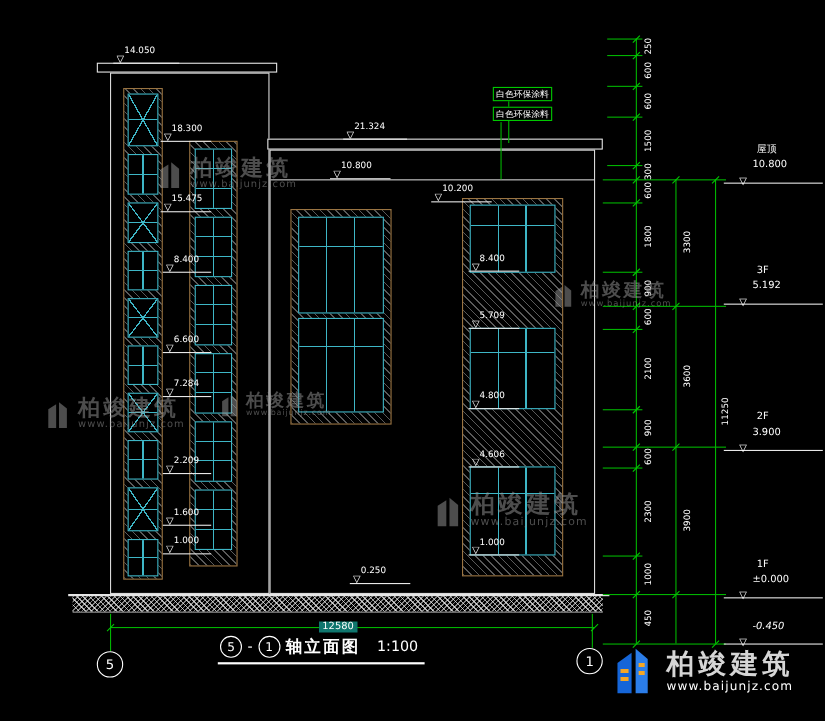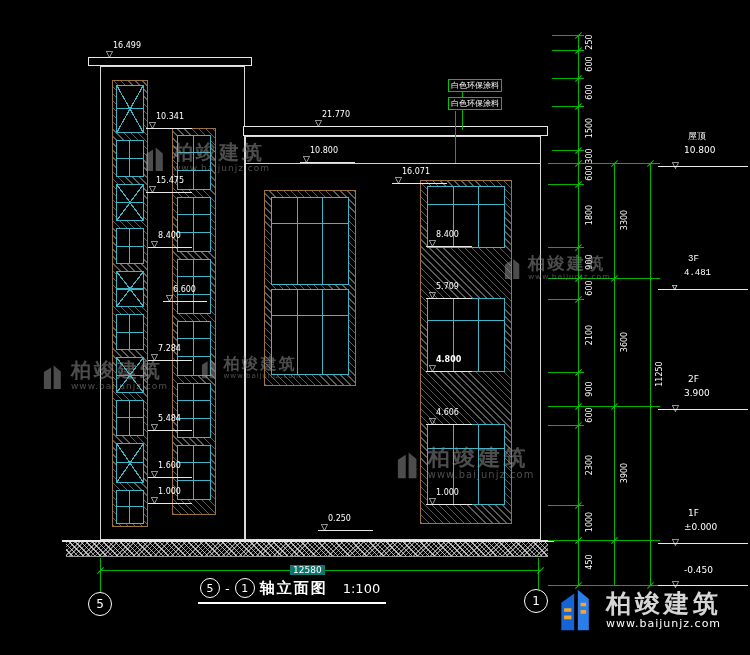--- a/index.html
+++ b/index.html
@@ -112,82 +112,82 @@
     <div class="win win-9" style="left:6px;top:98px;width:78px;height:86px;"></div>
   </div>
 
   <div class="band" style="left:420px;top:180px;width:92px;height:344px;">
     <div class="win win-9" style="left:6px;top:5px;width:78px;height:62px;"></div>
     <div class="win win-9" style="left:6px;top:117px;width:78px;height:74px;"></div>
     <div class="win win-9" style="left:6px;top:243px;width:78px;height:81px;"></div>
   </div>
 
   <div class="elev" style="left:103px;top:42px;width:60px;">
-    <div class="elabel">16.499</div>
+    <div class="elabel">14.050</div>
     <div class="emark">▽</div>
   </div>
   <div class="elev" style="left:146px;top:113px;width:46px;">
-    <div class="elabel">10.341</div>
+    <div class="elabel">18.300</div>
     <div class="emark">▽</div>
   </div>
   <div class="elev" style="left:146px;top:177px;width:46px;">
     <div class="elabel">15.475</div>
     <div class="emark">▽</div>
   </div>
   <div class="elev" style="left:148px;top:232px;width:44px;">
     <div class="elabel">8.400</div>
     <div class="emark">▽</div>
   </div>
-  <div class="elev" style="left:148px;top:286px;width:44px;margin-left:15px;">
+  <div class="elev" style="left:148px;top:305px;width:44px;">
     <div class="elabel">6.600</div>
     <div class="emark">▽</div>
   </div>
   <div class="elev" style="left:148px;top:345px;width:44px;">
     <div class="elabel">7.284</div>
     <div class="emark">▽</div>
   </div>
   <div class="elev" style="left:148px;top:415px;width:44px;">
-    <div class="elabel">5.484</div>
+    <div class="elabel">2.209</div>
     <div class="emark">▽</div>
   </div>
   <div class="elev" style="left:148px;top:462px;width:44px;">
     <div class="elabel">1.600</div>
     <div class="emark">▽</div>
   </div>
   <div class="elev" style="left:148px;top:488px;width:44px;">
     <div class="elabel">1.000</div>
     <div class="emark">▽</div>
   </div>
 
   <div class="elev" style="left:312px;top:111px;width:58px;">
-    <div class="elabel">21.770</div>
+    <div class="elabel">21.324</div>
     <div class="emark">▽</div>
   </div>
   <div class="elev" style="left:300px;top:147px;width:55px;">
     <div class="elabel">10.800</div>
     <div class="emark">▽</div>
   </div>
   <div class="elev" style="left:318px;top:515px;width:55px;">
     <div class="elabel">0.250</div>
     <div class="emark">▽</div>
   </div>
 
   <div class="elev" style="left:392px;top:168px;width:55px;">
-    <div class="elabel">16.071</div>
+    <div class="elabel">10.200</div>
     <div class="emark">▽</div>
   </div>
   <div class="elev" style="left:426px;top:231px;width:46px;">
     <div class="elabel">8.400</div>
     <div class="emark">▽</div>
   </div>
   <div class="elev" style="left:426px;top:283px;width:46px;">
     <div class="elabel">5.709</div>
     <div class="emark">▽</div>
   </div>
-  <div class="elev" style="left:426px;top:356px;width:46px;font-weight:bold;">
+  <div class="elev" style="left:426px;top:356px;width:46px;">
     <div class="elabel">4.800</div>
     <div class="emark">▽</div>
   </div>
   <div class="elev" style="left:426px;top:409px;width:46px;">
     <div class="elabel">4.606</div>
     <div class="emark">▽</div>
   </div>
   <div class="elev" style="left:426px;top:489px;width:46px;">
     <div class="elabel">1.000</div>
     <div class="emark">▽</div>
@@ -264,36 +264,36 @@
   <div class="vlabel" style="left:607px;top:337px;">3600</div>
   <div class="vlabel" style="left:607px;top:468px;">3900</div>
 
   <div class="vlabel" style="left:642px;top:369px;">11250</div>
 
   <div class="floor" style="top:129px;">
     <div class="flabel">屋顶</div>
     <div class="fvalue">10.800</div>
     <div class="fline"><span class="emark">▽</span></div>
   </div>
-  <div class="floor" style="top:252px;font-family:Liberation Mono, monospace;">
+  <div class="floor" style="top:239px;">
     <div class="flabel">3F</div>
-    <div class="fvalue">4.481</div>
+    <div class="fvalue">5.192</div>
     <div class="fline"><span class="emark">▽</span></div>
   </div>
   <div class="floor" style="top:372px;">
     <div class="flabel">2F</div>
     <div class="fvalue">3.900</div>
     <div class="fline"><span class="emark">▽</span></div>
   </div>
   <div class="floor" style="top:506px;">
     <div class="flabel">1F</div>
     <div class="fvalue">±0.000</div>
     <div class="fline"><span class="emark">▽</span></div>
   </div>
-  <div class="floor" style="top:563px;">
+  <div class="floor" style="top:563px;font-style:italic;">
     <div class="flabel"></div>
     <div class="fvalue">-0.450</div>
     <div class="fline"><span class="emark">▽</span></div>
   </div>
 
   <div class="gline" style="left:100px;top:558px;width:1px;height:34px;"></div>
   <div class="gline" style="left:538px;top:558px;width:1px;height:31px;"></div>
   <div class="gline" style="left:100px;top:570px;width:440px;height:1px;"></div>
   <div class="tick" style="left:96px;top:570px;"></div>
   <div class="tick" style="left:536px;top:570px;"></div>

